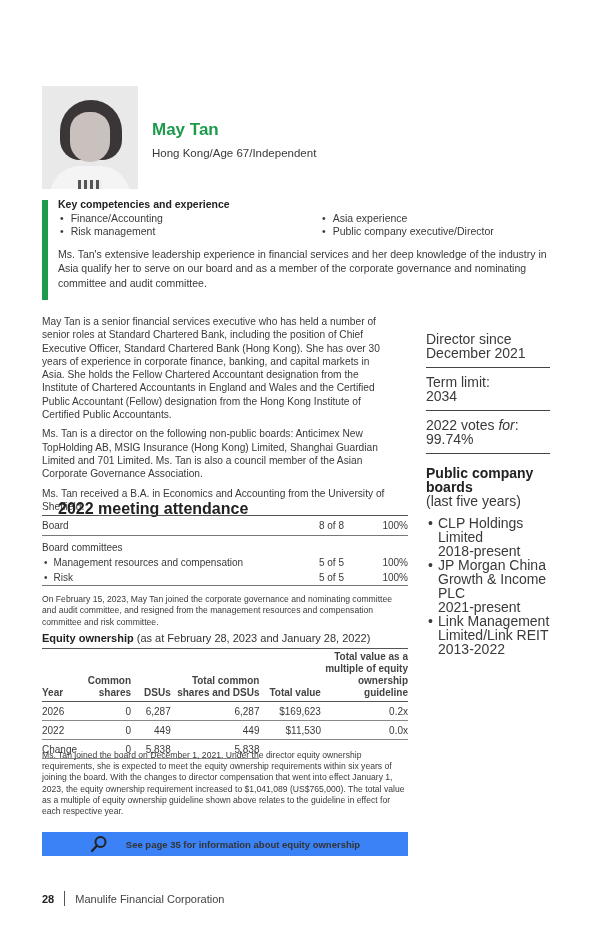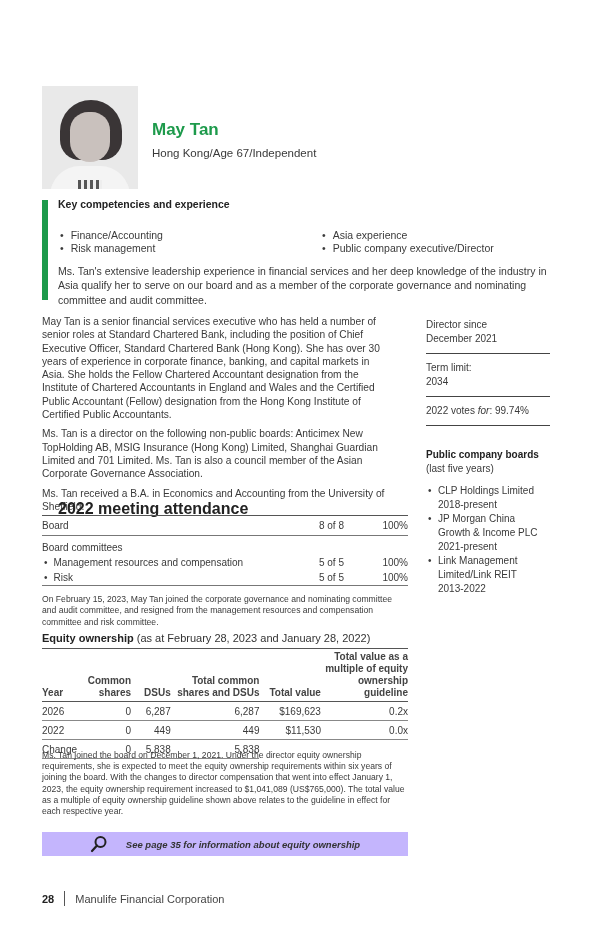--- a/index.html
+++ b/index.html
@@ -11,32 +11,32 @@
   .photo .face { position: absolute; left: 28px; top: 26px; width: 40px; height: 50px; border-radius: 20px 20px 22px 22px; background: #c9c1bd; }
   .photo .body { position: absolute; left: 8px; top: 80px; width: 80px; height: 40px; border-radius: 30px 30px 0 0; background: #f4f4f4; }
   .photo .necklace { position: absolute; left: 36px; top: 94px; width: 24px; height: 9px; background: repeating-linear-gradient(90deg,#555 0 3px,#eee 3px 6px); }
 
   .name { position: absolute; left: 152px; top: 120px; font-size: 17px; font-weight: bold; color: #1d9a4b; }
   .subtitle { position: absolute; left: 152px; top: 147px; font-size: 11.5px; color: #3a3a3a; }
 
   .green-bar { position: absolute; left: 42px; top: 200px; width: 6px; height: 100px; background: #1d9a4b; }
   .comp { position: absolute; left: 58px; top: 198px; width: 500px; font-size: 10.5px; line-height: 13.5px; }
   .comp h3 { font-size: 10.5px; font-weight: bold; color: #222; }
-  .comp .cols { display: flex; margin-top: 17px; }
+  .comp .cols { display: flex; }
   .comp ul { list-style: none; }
   .comp .col1 { width: 262px; }
   .comp li::before { content: "\2022"; margin-right: 7px; margin-left: 2px; }
   .comp p { margin-top: 8px; line-height: 14.5px; }
 
   .bio { position: absolute; left: 42px; top: 315px; width: 350px; font-size: 10.2px; line-height: 13.3px; }
   .bio p { margin-bottom: 6px; }
 
-  .side { position: absolute; left: 426px; top: 318px; width: 124px; font-size: 10px; line-height: 14px; }
+  .side { position: absolute; left: 426px; top: 332px; width: 124px; font-size: 14px; line-height: 14px; }
   .side .blk { border-bottom: 1.5px solid #444; padding-bottom: 7px; margin-bottom: 7px; }
-  .side .pcb-title { font-weight: bold; color: #222; margin-top: 22px; }
+  .side .pcb-title { font-weight: bold; color: #222; margin-top: 12px; }
   .side ul { list-style: none; margin-top: 8px; }
   .side li { position: relative; padding-left: 12px; }
   .side li::before { content: "\2022"; position: absolute; left: 2px; }
 
   .att-title { position: absolute; left: 58px; top: 500px; font-size: 16px; font-weight: bold; color: #222; }
   .att { position: absolute; left: 42px; top: 515px; width: 366px; font-size: 10px; border-top: 1px solid #555; }
   .att .row { display: flex; height: 16px; align-items: center; }
   .att .row .l { flex: 1; }
   .att .row .m { width: 50px; text-align: right; }
   .att .row .r { width: 64px; text-align: right; }
@@ -49,21 +49,21 @@
   .eq-title { position: absolute; left: 42px; top: 632px; font-size: 11px; color: #333; }
   .eq-title b { color: #222; }
   table.eq { position: absolute; left: 42px; top: 648px; width: 366px; border-collapse: collapse; font-size: 10px; border-top: 1px solid #555; }
   table.eq th { font-weight: bold; color: #444; text-align: right; vertical-align: bottom; line-height: 12px; padding: 2px 0 2px 0; border-bottom: 1px solid #555; }
   table.eq th.left, table.eq td.left { text-align: left; }
   table.eq td { text-align: right; height: 19px; border-bottom: 1px solid #888; }
   table.eq tr.change td.empty { border-bottom: none; }
 
   .eq-note { position: absolute; left: 42px; top: 750px; width: 366px; font-size: 8.6px; line-height: 11.2px; }
 
-  .callout { position: absolute; left: 42px; top: 832px; width: 366px; height: 24px; background: #c4b5fd; display: flex; align-items: center; justify-content: center; font-size: 9.5px; font-weight: bold; color: #333; font-style: italic; }
+  .callout { position: absolute; left: 42px; top: 832px; width: 366px; height: 24px; background: #3b82f6; display: flex; align-items: center; justify-content: center; font-size: 9.5px; font-weight: bold; color: #333; }
   .callout .ic { width: 18px; height: 18px; margin-right: 18px; }
 
   .footer { position: absolute; left: 42px; top: 891px; font-size: 11px; display: flex; align-items: center; }
   .footer .pg { font-weight: bold; color: #222; }
   .footer .sep { width: 1px; height: 15px; background: #555; margin: 0 10px; }
   .footer .co { color: #444; }
 </style>
 </head>
 <body>
 

